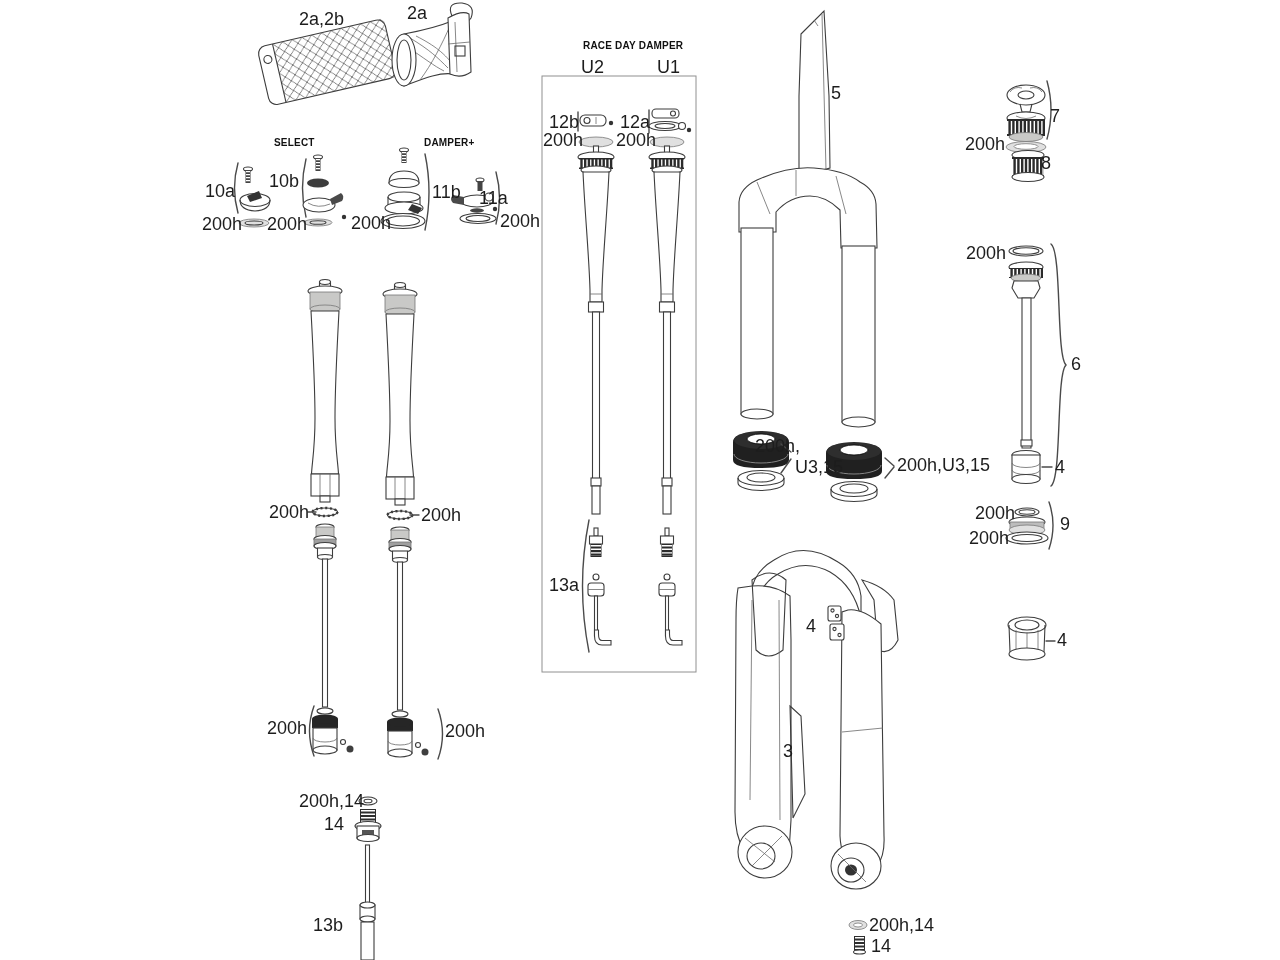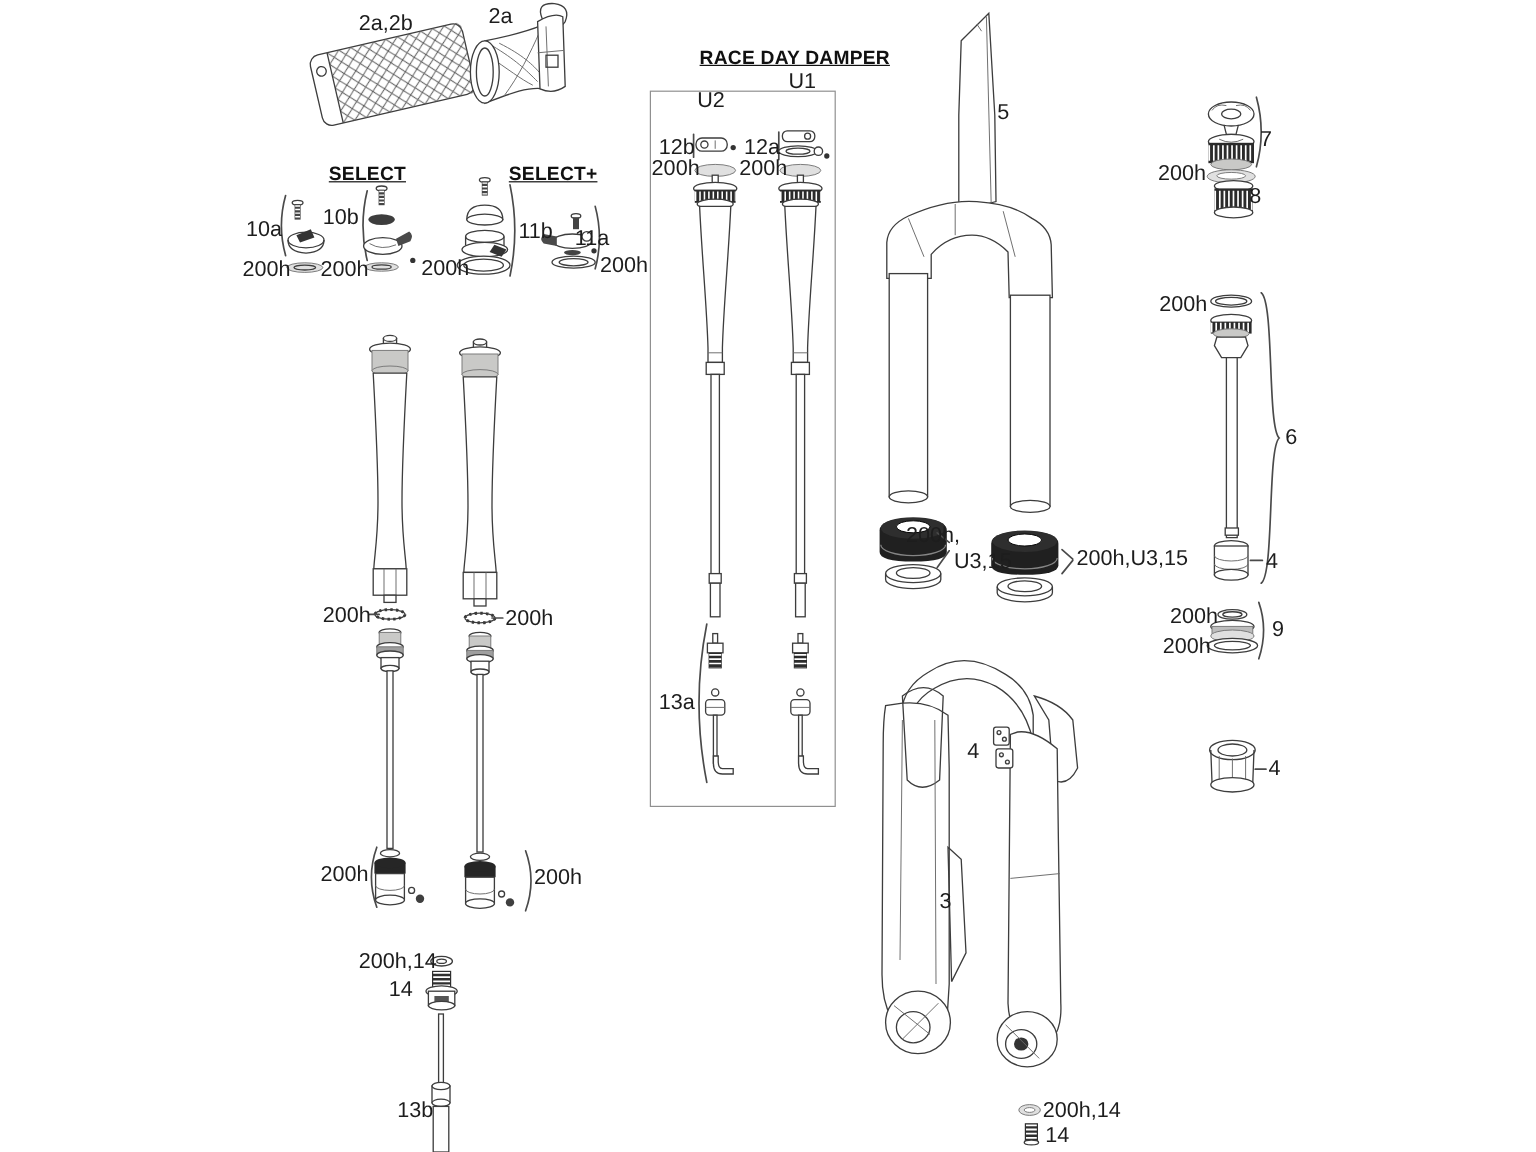--- a/index.html
+++ b/index.html
@@ -1,20 +1,20 @@
 <!DOCTYPE html>
 <html><head>
 <meta charset="utf-8">
 <style>
   html,body{margin:0;padding:0;background:#fff;overflow:hidden;}
   body{width:1280px;height:960px;position:relative;font-family:"Liberation Sans",sans-serif;}
   .canvas{position:absolute;left:0;top:0;width:1280px;height:960px;}
   svg.art{position:absolute;left:0;top:0;}
   .lbl{position:absolute;color:#1d1d1d;font-size:18px;line-height:1;white-space:nowrap;}
-  .lbl-sm{position:absolute;color:#111;font-size:16px;font-weight:bold;letter-spacing:.2px;line-height:1;white-space:nowrap;text-decoration:underline;}
+  .lbl-sm{position:absolute;color:#111;font-size:10px;font-weight:bold;letter-spacing:.2px;line-height:1;white-space:nowrap;}
   
   .s{fill:#fff;stroke:#3d3d3d;stroke-width:1.1;}
   .sn{fill:none;stroke:#3d3d3d;stroke-width:1.1;}
   .thin{fill:none;stroke:#6a6a6a;stroke-width:.8;}
   .dk{fill:#262626;stroke:none;}
   .gy{fill:#c9c9c7;stroke:#777;stroke-width:.8;}
   .lg{fill:#e0e0e0;stroke:#777;stroke-width:.8;}
   .br{fill:none;stroke:#4a4a4a;stroke-width:1.4;stroke-linecap:round;}
   .box{fill:none;stroke:#909090;stroke-width:1;}
 </style>
@@ -319,49 +319,49 @@
     <ellipse cx="1027" cy="654" rx="18" ry="6" class="s"></ellipse>
     <line x1="1046" y1="641" x2="1055" y2="641" class="br"></line>
   </g>
 </svg>
 
 <div>
   <div class="lbl" style="left:299px;top:10px">2a,2b</div>
   <div class="lbl" style="left:407px;top:4px">2a</div>
 
   <div class="lbl-sm" style="left:274px;top:138px">SELECT</div>
-  <div class="lbl-sm" style="left:424px;top:138px">SELECT+</div>
+  <div class="lbl-sm" style="left:424px;top:138px">DAMPER+</div>
 
   <div class="lbl" style="left:205px;top:182px">10a</div>
   <div class="lbl" style="left:269px;top:172px">10b</div>
   <div class="lbl" style="left:202px;top:215px">200h</div>
   <div class="lbl" style="left:267px;top:215px">200h</div>
 
   <div class="lbl" style="left:432px;top:183px">11b</div>
   <div class="lbl" style="left:351px;top:214px">200h</div>
   <div class="lbl" style="left:479px;top:189px">11a</div>
   <div class="lbl" style="left:500px;top:212px">200h</div>
 
   <div class="lbl-sm" style="left:583px;top:41px">RACE DAY DAMPER</div>
-  <div class="lbl" style="left:581px;top:74px">U2</div>
+  <div class="lbl" style="left:581px;top:58px">U2</div>
   <div class="lbl" style="left:657px;top:58px">U1</div>
   <div class="lbl" style="left:549px;top:113px">12b</div>
   <div class="lbl" style="left:543px;top:131px">200h</div>
   <div class="lbl" style="left:620px;top:113px">12a</div>
   <div class="lbl" style="left:616px;top:131px">200h</div>
   <div class="lbl" style="left:549px;top:576px">13a</div>
 
   <div class="lbl" style="left:269px;top:503px">200h</div>
   <div class="lbl" style="left:421px;top:506px">200h</div>
   <div class="lbl" style="left:267px;top:719px">200h</div>
   <div class="lbl" style="left:445px;top:722px">200h</div>
 
   <div class="lbl" style="left:299px;top:792px">200h,14</div>
   <div class="lbl" style="left:324px;top:815px">14</div>
-  <div class="lbl" style="left:331px;top:916px">13b</div>
+  <div class="lbl" style="left:313px;top:916px">13b</div>
 
   <div class="lbl" style="left:831px;top:84px">5</div>
 
   <div class="lbl" style="left:755px;top:437px">200h,</div>
   <div class="lbl" style="left:795px;top:458px">U3,15</div>
   <div class="lbl" style="left:897px;top:456px">200h,U3,15</div>
 
   <div class="lbl" style="left:806px;top:617px">4</div>
   <div class="lbl" style="left:783px;top:742px">3</div>
   <div class="lbl" style="left:869px;top:916px">200h,14</div>

